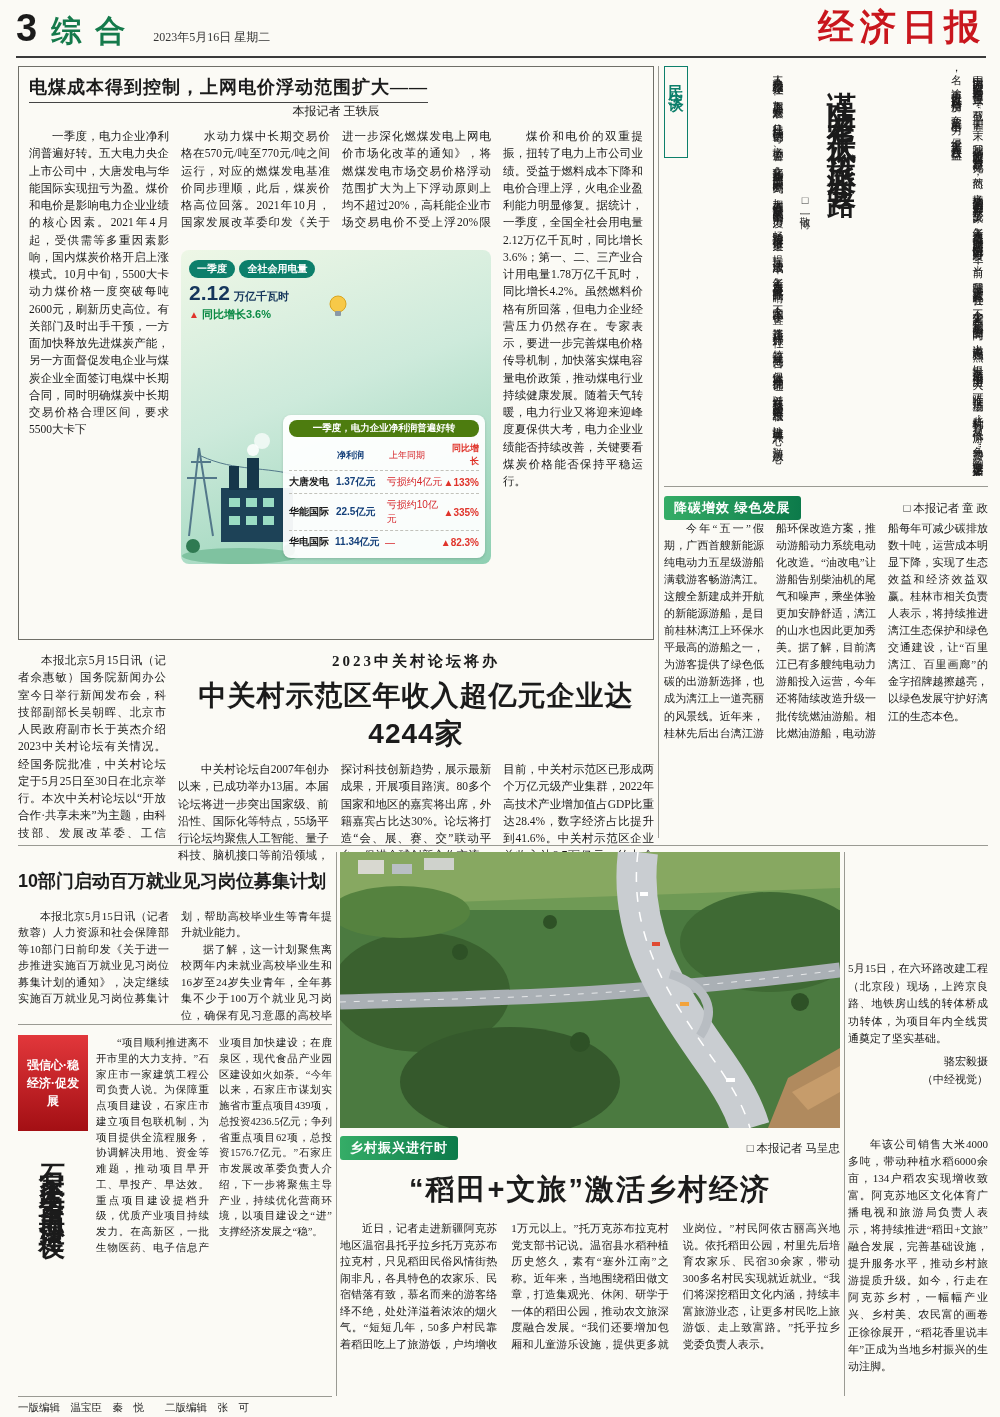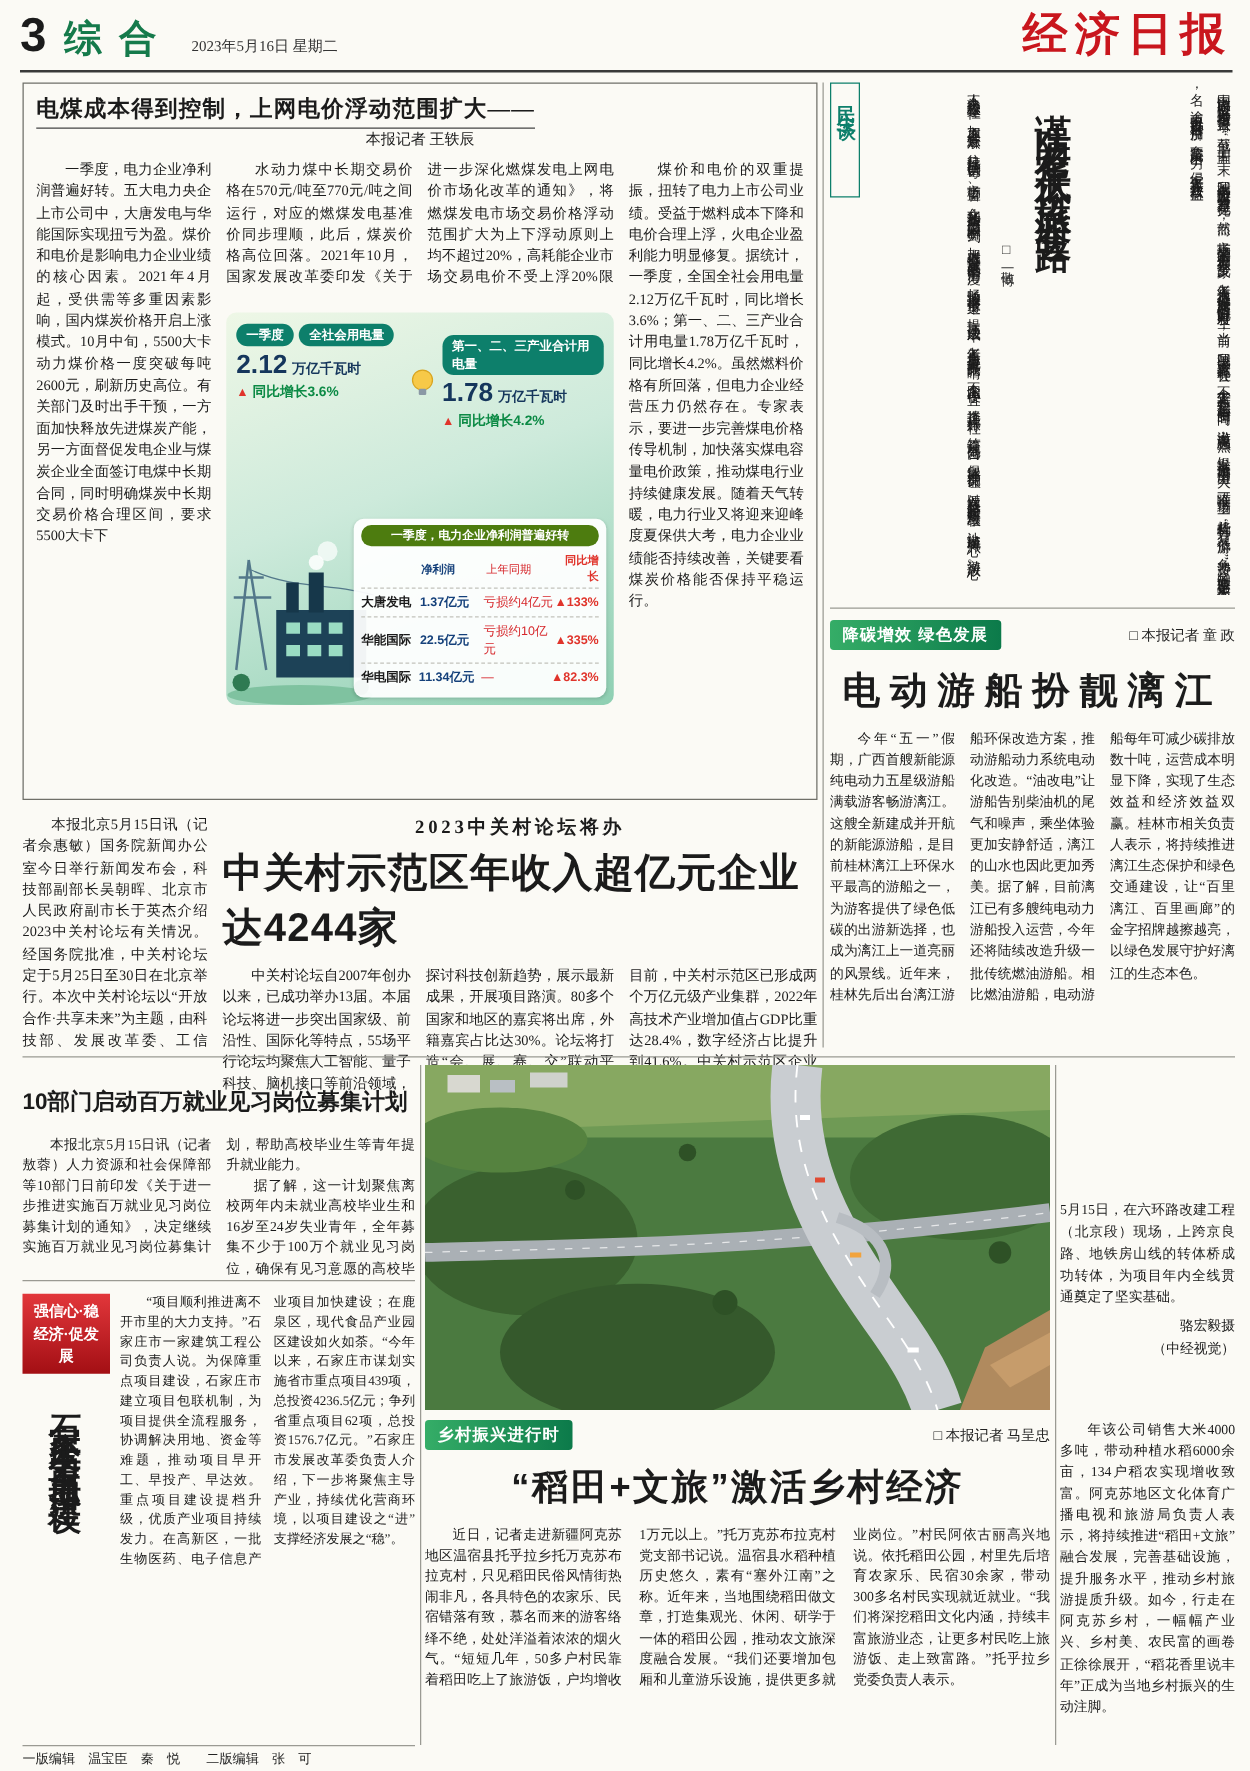--- a/index.html
+++ b/index.html
@@ -62,21 +62,21 @@
   .c-name{width:48px;font-weight:bold;}
   .c-profit{width:52px;font-weight:900;color:#14407a;}
   .c-prev{width:58px;color:#d6272b;}
   .c-growth{flex:1;font-weight:900;color:#e0342b;text-align:right;}
 
   
   .zgc{position:absolute;left:18px;top:652px;width:636px;height:186px;display:flex;gap:12px;}
   .zgc-intro{width:148px;height:186px;}
   .zgc-main{flex:1;}
   .zgc-overline{text-align:center;font-size:15px;font-weight:bold;letter-spacing:3px;}
-  .zgc-headline{font-size:32px;font-weight:900;letter-spacing:1px;margin:6px 0 8px;
+  .zgc-headline{text-align:center;font-size:28px;font-weight:900;letter-spacing:1px;margin:6px 0 8px;
                 font-family:"Liberation Sans","DejaVu Sans",sans-serif;}
   .zgc-cols{columns:3;column-gap:12px;height:104px;}
 
   
   .ms{position:absolute;left:664px;top:66px;width:324px;height:410px;}
   .ms-flex{display:flex;height:100%;gap:8px;}
   .ms-badge{width:24px;height:92px;border:1.5px solid #0d7f6b;color:#0d7f6b;writing-mode:vertical-rl;
             font-size:15px;font-weight:bold;letter-spacing:6px;padding:6px 2px;align-self:flex-start;
             font-family:"Liberation Sans",sans-serif;}
   .ms-vtext{writing-mode:vertical-rl;font-size:11px;line-height:1.95;letter-spacing:1.5px;
@@ -102,21 +102,21 @@
   .jy{position:absolute;left:18px;top:854px;width:314px;}
   .jy-headline{font-size:18px;font-weight:900;font-family:"Liberation Sans","DejaVu Sans",sans-serif;}
   .jy-body{margin-top:8px;columns:2;column-gap:12px;font-size:11px;line-height:1.5;height:128px;}
 
   
   .sjz{position:absolute;left:18px;top:1024px;width:314px;height:372px;border-top:1px solid #9a9a93;
        padding-top:10px;display:flex;gap:8px;}
   .sjz-col1{width:86px;font-size:10.5px;line-height:1.5;height:100%;}
   .sjz-mid{width:70px;display:flex;flex-direction:column;align-items:center;}
   .sjz-badge{background:linear-gradient(180deg,#e2373b,#a30f14);color:#fff;font-size:12px;font-weight:bold;
-             padding:5px 6px;line-height:1.5;text-align:center;font-family:"Liberation Sans",sans-serif;}
+             padding:21px 6px;line-height:1.5;text-align:center;font-family:"Liberation Sans",sans-serif;}
   .sjz-headline{margin-top:12px;writing-mode:vertical-rl;font-size:26px;font-weight:900;letter-spacing:7px;
                 height:210px;font-family:"Liberation Sans","DejaVu Sans",sans-serif;}
   .sjz-cols{flex:1;columns:2;column-gap:10px;font-size:10.5px;line-height:1.5;height:100%;}
 
   
   .photo{position:absolute;left:340px;top:852px;width:500px;height:276px;overflow:hidden;background:#42663a;}
   .photo svg{display:block;width:100%;height:100%;}
   .caption{position:absolute;left:848px;top:960px;width:140px;font-size:11px;line-height:1.6;text-align:justify;}
   .caption-credit{text-align:right;margin-top:5px;font-size:11px;}
 
@@ -157,25 +157,20 @@
         <div class="news-text lead-mid-text" data-name="lead-column-2-3">
           <p data-name="lead-paragraph">水动力煤中长期交易价格在570元/吨至770元/吨之间运行，对应的燃煤发电基准价同步理顺，此后，煤炭价格高位回落。2021年10月，国家发展改革委印发《关于进一步深化燃煤发电上网电价市场化改革的通知》，将燃煤发电市场交易价格浮动范围扩大为上下浮动原则上均不超过20%，高耗能企业市场交易电价不受上浮20%限制。受此影响，发电企业经营压力得到缓解，电价合理浮动也为电力企业改善经营业绩提供了有力支撑。</p>
         </div>
         <div class="infographic" data-name="electricity-infographic">
           <div class="ig-top" data-name="infographic-stats">
             <div class="ig-block" data-name="total-consumption-stat">
               <div><span class="ig-pill" data-name="quarter-pill">一季度</span>
                    <span class="ig-pill" data-name="total-consumption-pill">全社会用电量</span></div>
               <div class="ig-num" data-name="total-consumption-value"><span>2.12</span><span class="ig-unit">万亿千瓦时</span></div>
               <div class="ig-growth" data-name="total-consumption-growth"><span class="ig-arrow" data-name="arrow-up-icon">▲</span><span>同比增长3.6%</span></div>
-            </div>
-            <div class="ig-block ig-block-r" data-name="industry-consumption-stat">
-              <div><span class="ig-pill" data-name="industry-consumption-pill">第一、二、三产业合计用电量</span></div>
-              <div class="ig-num" data-name="industry-consumption-value"><span>1.78</span><span class="ig-unit">万亿千瓦时</span></div>
-              <div class="ig-growth" data-name="industry-consumption-growth"><span class="ig-arrow" data-name="arrow-up-icon">▲</span><span>同比增长4.2%</span></div>
             </div>
           </div>
           <svg class="ig-bulb" width="22" height="26" viewBox="0 0 22 26" data-name="lightbulb-icon">
             <circle cx="11" cy="10" r="8" fill="#f7c948" stroke="#d9a520"></circle>
             <rect x="8" y="17" width="6" height="5" rx="1" fill="#8a98a5"></rect>
           </svg>
           <svg class="ig-art" viewBox="0 0 118 150" data-name="power-plant-illustration">
             <ellipse cx="59" cy="142" rx="58" ry="8" fill="#7fc2a0"></ellipse>
             <path d="M18,34 L8,122 M18,34 L32,122 M6,64 L36,64 M10,48 L30,48" stroke="#53788a" stroke-width="2" fill="none"></path>
             <path d="M20,42 C55,58 85,52 118,62" stroke="#53788a" stroke-width="1" fill="none"></path>
@@ -249,21 +244,20 @@
       <div class="ms-headline" data-name="minshengtan-headline">谨防老年低价旅游套路</div>
       <div class="ms-vtext ms-right" data-name="minshengtan-body-right">中国旅游研究院近日发布报告显示，截至“十四五”末，我国老年旅游收入有望超万亿元。然而，市场繁荣的背后仍存在不少乱象，老年人遭遇低价旅游套路的情况时有发生。当前，我国已进入老龄化社会，不少老年人有一定积蓄与空闲时间，出游意愿强烈，银发旅游市场潜力巨大。瞄准这一市场，一些机构打着“低价游”“免费游”的旗号诱导老年人报名，途中再以各种名目加价，套路层出不穷，侵害老年人合法权益。</div>
     </div>
   </section>
 
   <section class="lj" data-name="lijiang-article">
     <div class="lj-head">
       <span class="badge-green" data-name="green-development-badge">降碳增效 绿色发展</span>
       <span class="small-byline" data-name="lijiang-byline">□ 本报记者 童 政</span>
     </div>
-    <h2 class="lj-headline" data-name="lijiang-headline">电动游船扮靓漓江</h2>
     <div class="news-text lj-body" data-name="lijiang-body">
       <p data-name="lijiang-paragraph">今年“五一”假期，广西首艘新能源纯电动力五星级游船满载游客畅游漓江。这艘全新建成并开航的新能源游船，是目前桂林漓江上环保水平最高的游船之一，为游客提供了绿色低碳的出游新选择，也成为漓江上一道亮丽的风景线。近年来，桂林先后出台漓江游船环保改造方案，推动游船动力系统电动化改造。“油改电”让游船告别柴油机的尾气和噪声，乘坐体验更加安静舒适，漓江的山水也因此更加秀美。据了解，目前漓江已有多艘纯电动力游船投入运营，今年还将陆续改造升级一批传统燃油游船。相比燃油游船，电动游船每年可减少碳排放数十吨，运营成本明显下降，实现了生态效益和经济效益双赢。桂林市相关负责人表示，将持续推进漓江生态保护和绿色交通建设，让“百里漓江、百里画廊”的金字招牌越擦越亮，以绿色发展守护好漓江的生态本色。</p>
     </div>
   </section>
 
   <section class="jy" data-name="jiuye-article">
     <h2 class="jy-headline" data-name="jiuye-headline">10部门启动百万就业见习岗位募集计划</h2>
     <div class="news-text jy-body" data-name="jiuye-body">
       <p data-name="jiuye-paragraph">本报北京5月15日讯（记者敖蓉）人力资源和社会保障部等10部门日前印发《关于进一步推进实施百万就业见习岗位募集计划的通知》，决定继续实施百万就业见习岗位募集计划，帮助高校毕业生等青年提升就业能力。</p>
       <p data-name="jiuye-paragraph">据了解，这一计划聚焦离校两年内未就业高校毕业生和16岁至24岁失业青年，全年募集不少于100万个就业见习岗位，确保有见习意愿的高校毕业生等青年都能获得见习机会，促进青年早日实现就业。</p>

